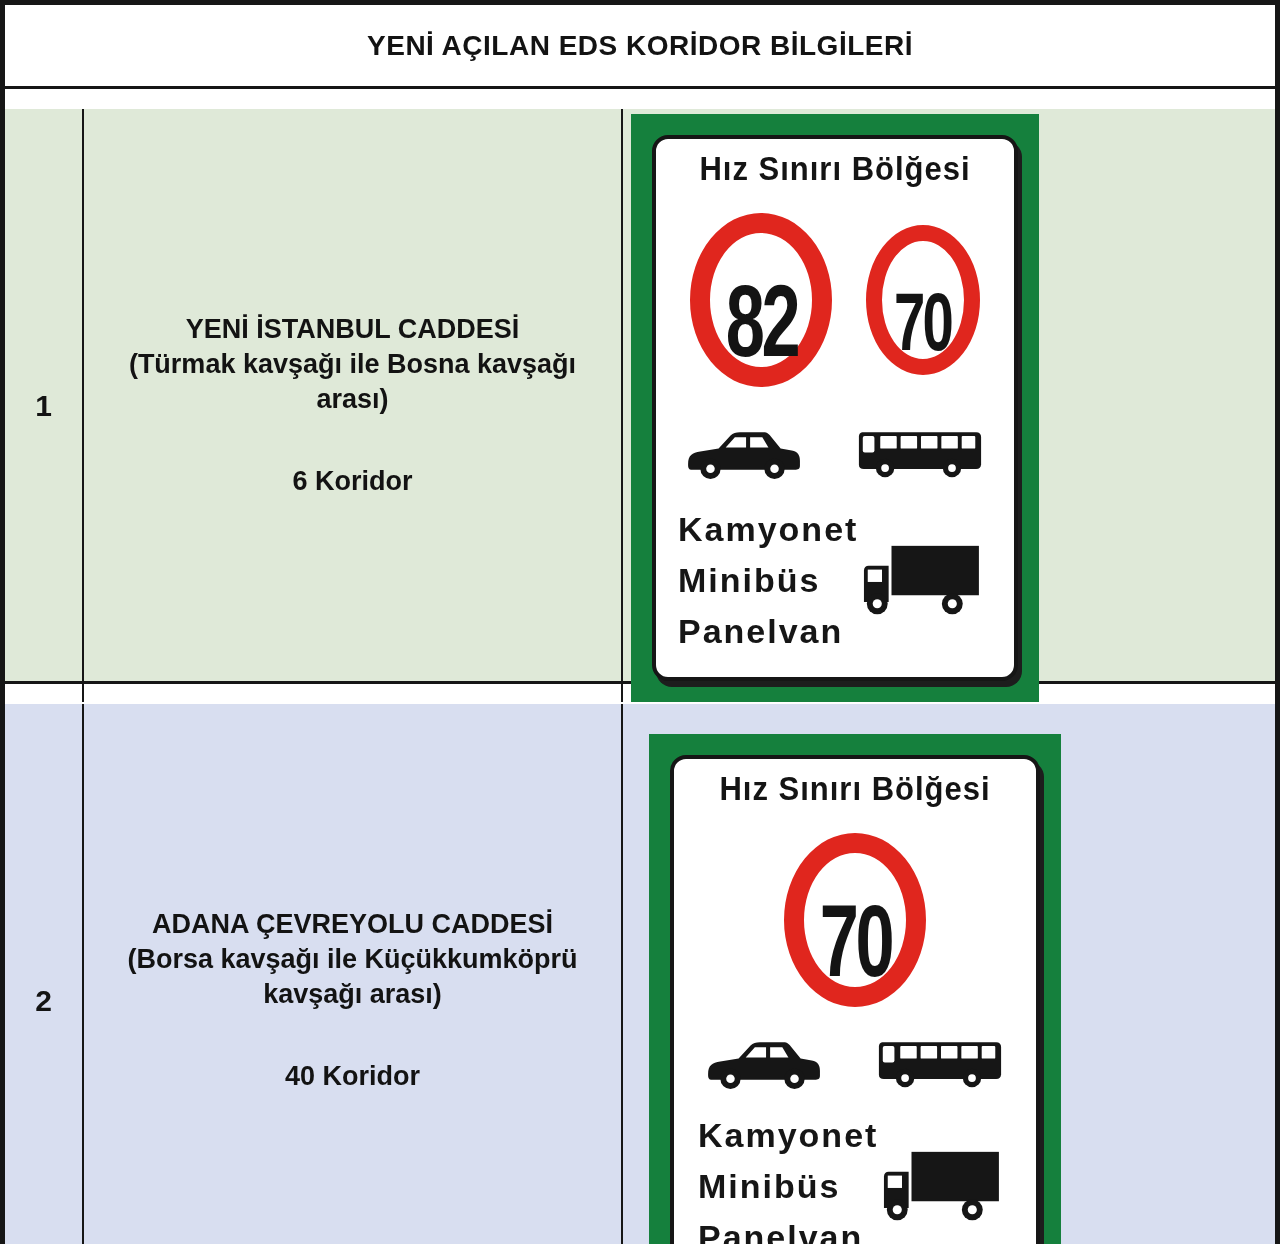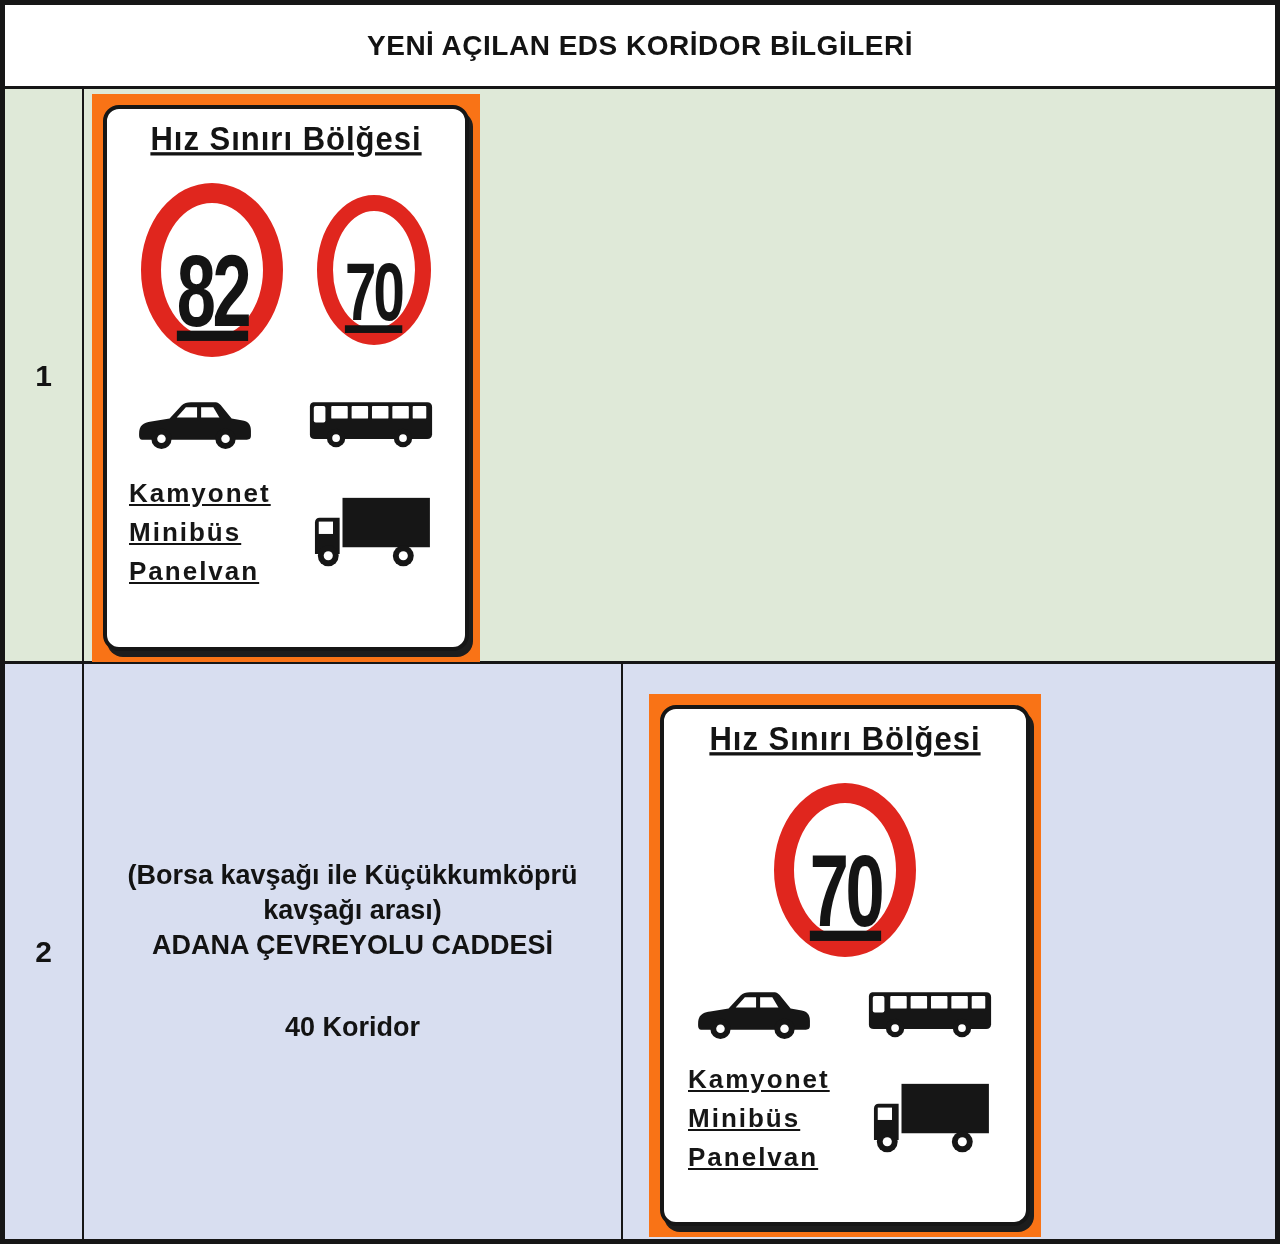--- a/index.html
+++ b/index.html
@@ -4,20 +4,21 @@
 <style>
   * { box-sizing: border-box; margin: 0; padding: 0; }
   html, body { background: #ffffff; }
   body { font-family: "Liberation Sans", sans-serif; color: #131313; }
 
   .page {
     width: 1280px; height: 1244px;
     border: 5px solid #161616;
     display: flex; flex-direction: column;
     background: #ffffff;
+    gap: 20px;
   }
 
   .header {
     height: 84px; flex: none;
     border-bottom: 3px solid #161616;
     display: flex; align-items: center; justify-content: center;
     font-size: 28px; font-weight: bold; letter-spacing: 0.5px;
     background: #ffffff;
   }
 
@@ -35,21 +36,21 @@
     display: flex; flex-direction: column;
     align-items: center; justify-content: center;
     text-align: center; font-weight: bold; font-size: 27px;
     line-height: 1.28; padding: 0 14px;
   }
   .corridor { margin-top: 48px; }
 
   .cell-sign { padding: 5px 0 0 8px; }
   .r2 .cell-sign { padding: 30px 0 0 26px; }
 
-  .sign-img { background: #f97316; padding: 11px; display: inline-block; text-decoration: underline; }
+  .sign-img { background: #15803d; padding: 21px; display: inline-block; }
 
   .sign {
     border: 4px solid #161616; border-radius: 16px;
     box-shadow: 4px 6px 0 #1d1d1d;
     background: #ffffff;
     display: flex; flex-direction: column; align-items: center;
   }
   .r1 .sign { width: 366px; height: 546px; }
   .r2 .sign { width: 370px; height: 521px; }
 
@@ -73,35 +74,40 @@
 
   .vehicles {
     display: grid; grid-template-columns: 158px 172px;
     column-gap: 12px; row-gap: 22px;
     margin-top: 36px; align-items: center; justify-items: center;
   }
   .r2 .vehicles { margin-top: 26px; row-gap: 18px; }
 
   .veh-labels {
     justify-self: start; padding-left: 14px;
-    font-weight: bold; font-size: 26px; letter-spacing: 2px;
+    font-weight: bold; font-size: 34px; letter-spacing: 2px;
     line-height: 1.5; text-align: left; color: #161616;
   }
   svg.veh { display: block; }
 </style>
 </head>
 <body>
 
 <div class="page">
 
   <div class="header">YENİ AÇILAN EDS KORİDOR BİLGİLERİ</div>
 
   <div class="row r1" style="background: rgb(223, 233, 216);">
     <div class="cell-num">1</div>
 
+    <div class="cell-text">
+      <div>YENİ İSTANBUL CADDESİ</div>
+      <div>(Türmak kavşağı ile Bosna kavşağı arası)</div>
+      <div class="corridor">6 Koridor</div>
+    </div>
 
     <div class="cell-sign">
       <div class="sign-img">
         <div class="sign">
           <div class="sign-title">Hız Sınırı Bölğesi</div>
 
           <div class="circles">
             <div class="ellipse big">
               <span class="speed">82</span>
             </div>
@@ -150,22 +156,22 @@
           </div>
         </div>
       </div>
     </div>
   </div>
 
   <div class="row r2" style="background: rgb(216, 222, 240);">
     <div class="cell-num">2</div>
 
     <div class="cell-text">
+      <div>ADANA ÇEVREYOLU CADDESİ</div>
       <div>(Borsa kavşağı ile Küçükkumköprü kavşağı arası)</div>
-      <div>ADANA ÇEVREYOLU CADDESİ</div>
       <div class="corridor">40 Koridor</div>
     </div>
 
     <div class="cell-sign">
       <div class="sign-img">
         <div class="sign">
           <div class="sign-title">Hız Sınırı Bölğesi</div>
 
           <div class="circles">
             <div class="ellipse big">

